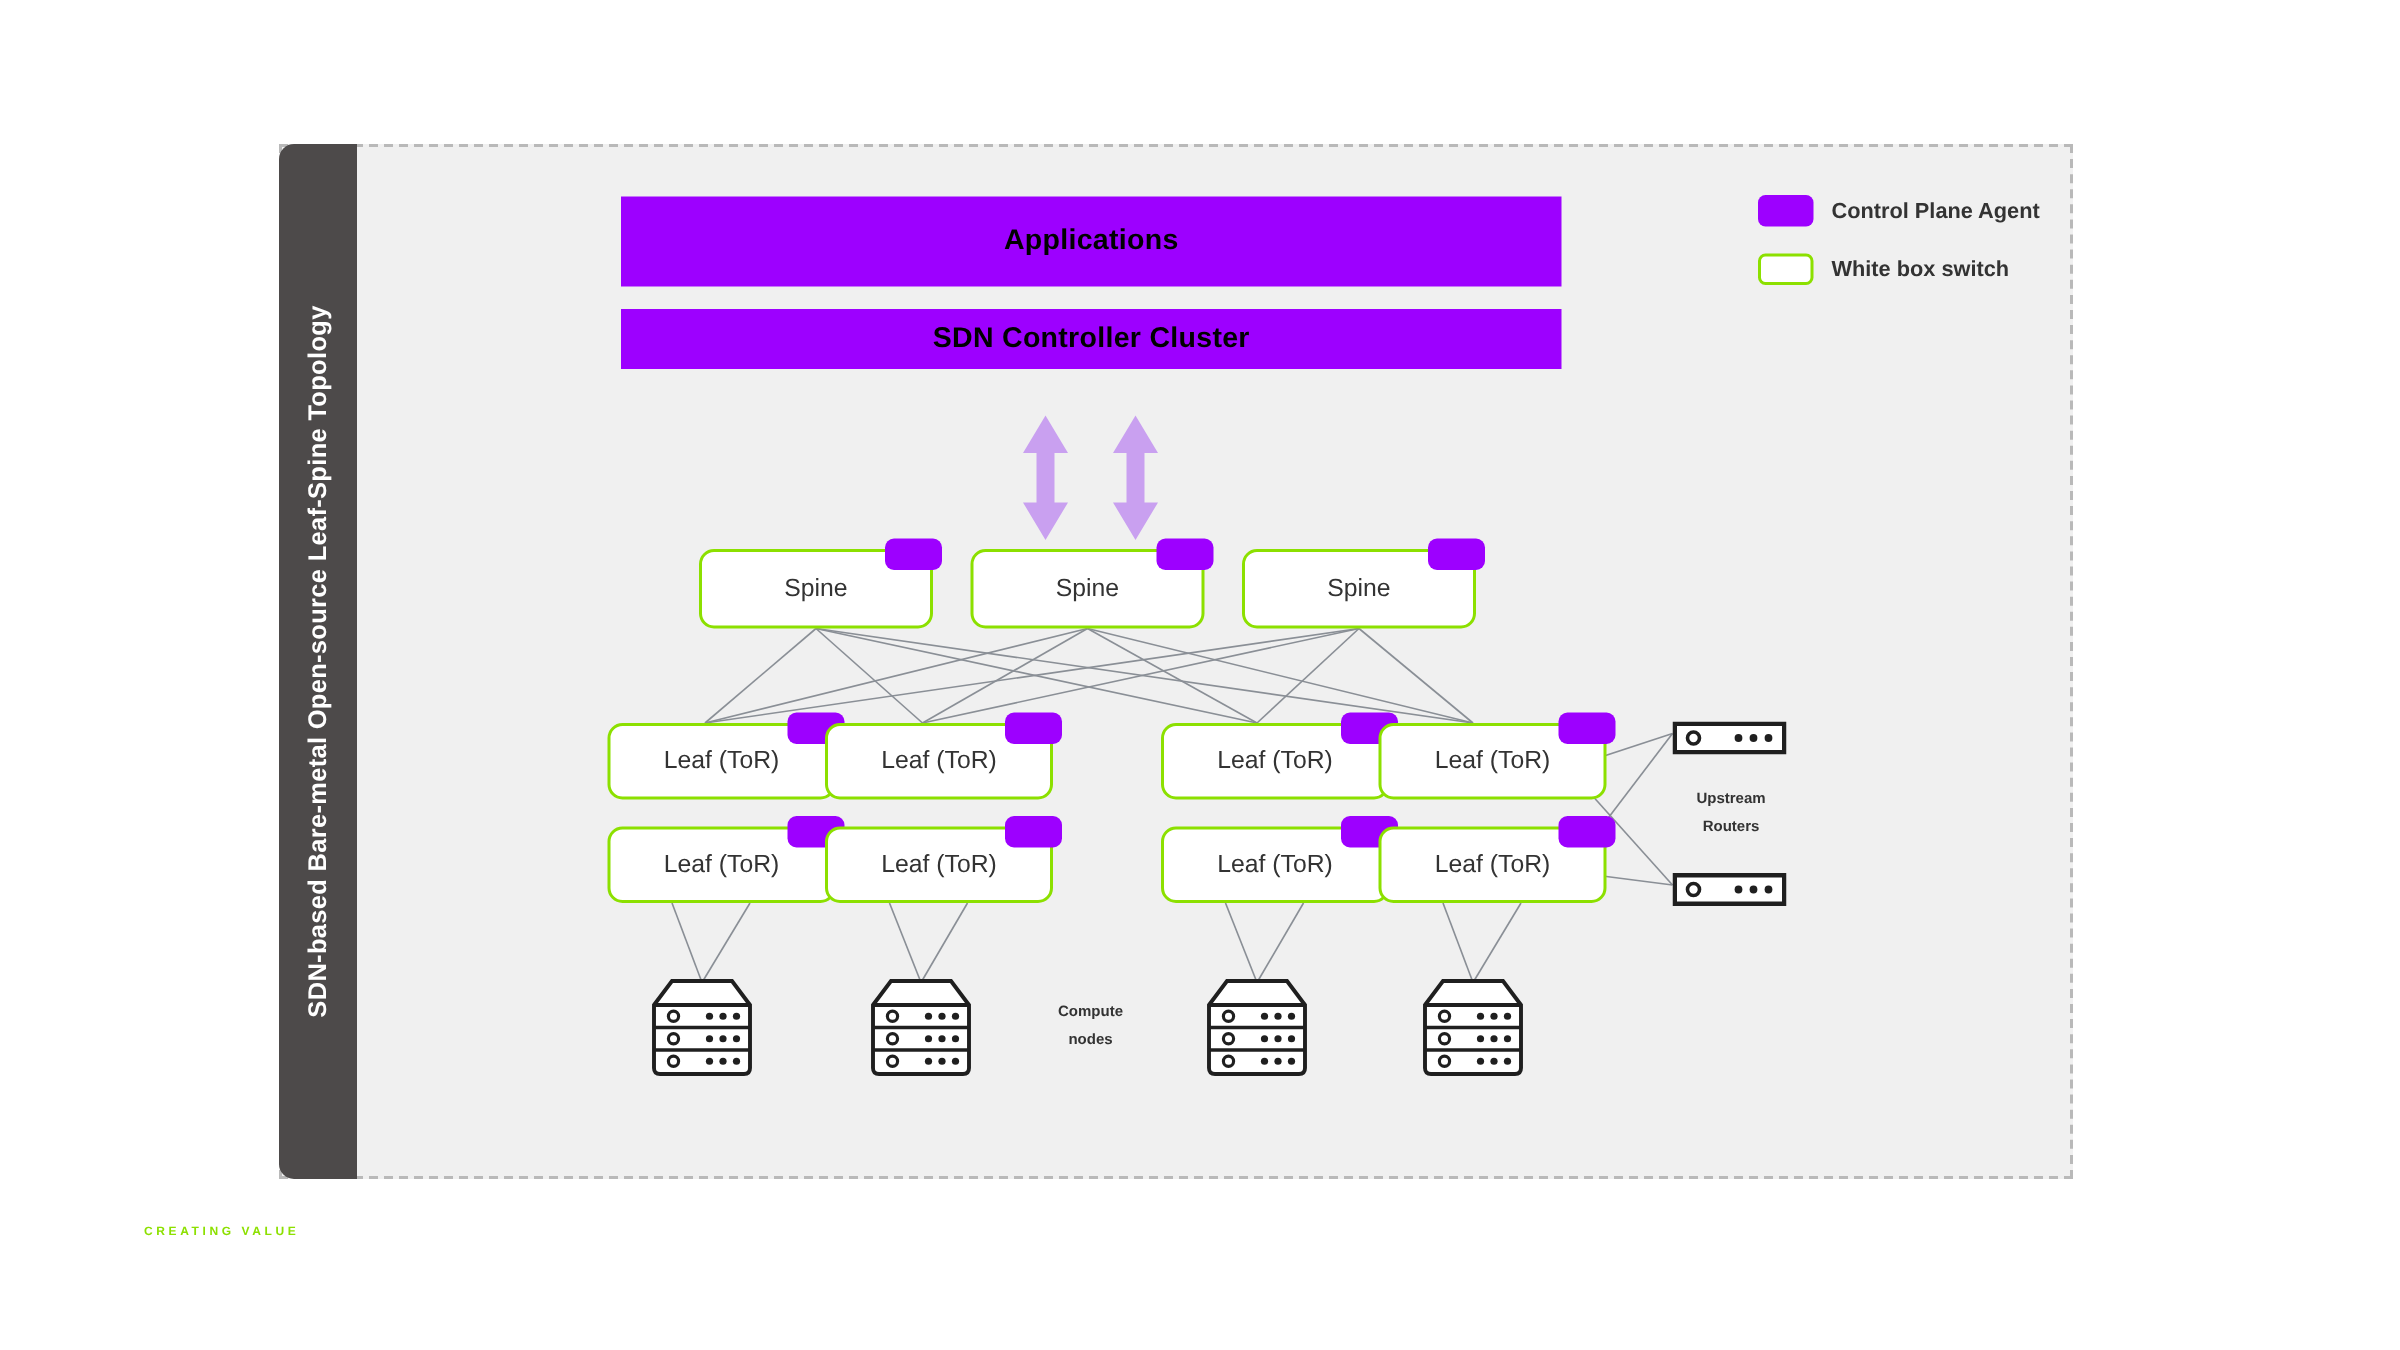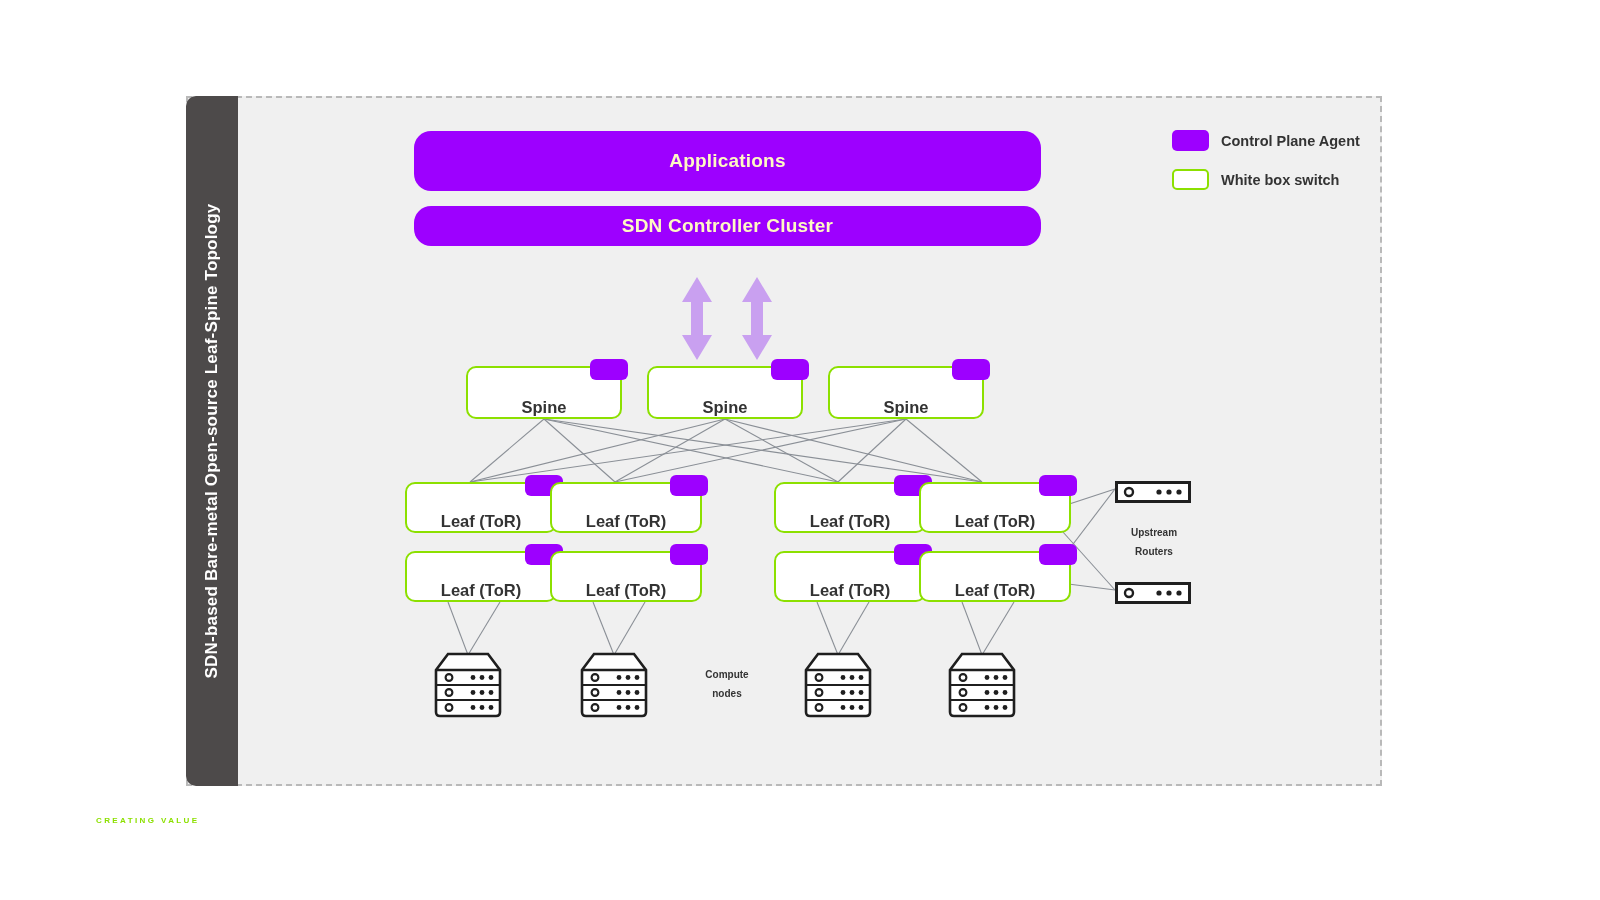--- a/index.html
+++ b/index.html
@@ -76,22 +76,22 @@
   .legend-label {
     font-size: 14.5px;
     font-weight: bold;
     color: #333333;
   }
 
   
   .purple-bar {
     position: absolute;
     background: #9d00ff;
-    border-radius: 17px;
-    color: #fef9c3;
+    border-radius: 0;
+    color: #000000;
     font-size: 19px;
     font-weight: bold;
     display: flex;
     align-items: center;
     justify-content: center;
     letter-spacing: .2px;
   }
   #applications-bar      { left: 414px; top: 131px; width: 627px; height: 60px; }
   #sdn-controller-bar    { left: 414px; top: 206px; width: 627px; height: 40px; }
 
@@ -103,25 +103,25 @@
     pointer-events: none;
   }
 
   
   .node {
     position: absolute;
     background: #ffffff;
     border: 2.5px solid #8ce000;
     border-radius: 10px;
     display: flex;
-    align-items: flex-end;
+    align-items: center;
     justify-content: center;
     box-sizing: border-box;
     font-size: 16.5px;
-    font-weight: bold;
+    font-weight: normal;
     color: #333333;
   }
   .node .badge {
     position: absolute;
     top: -9px;
     right: -8px;
     width: 38px;
     height: 21px;
     background: #9d00ff;
     border-radius: 6px;

